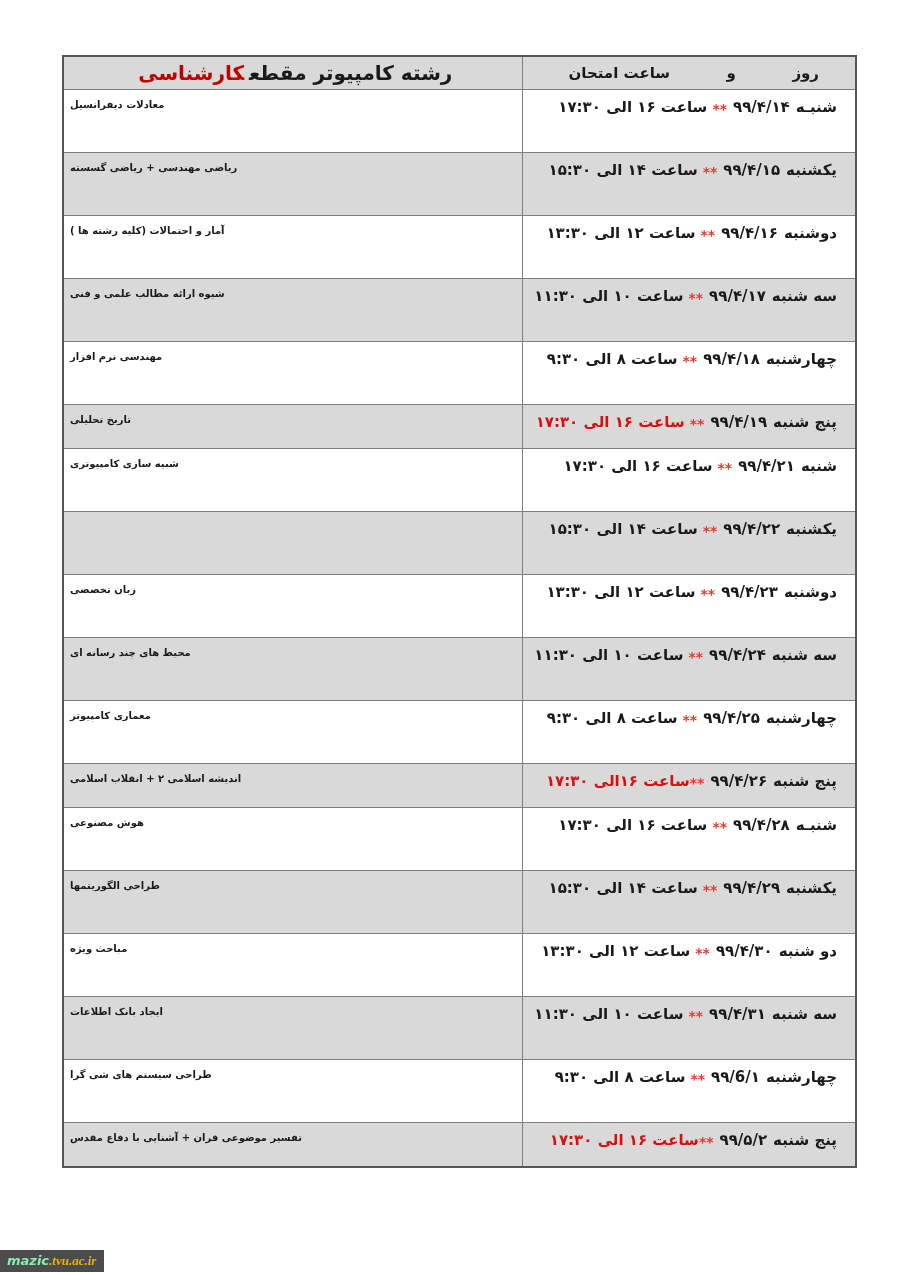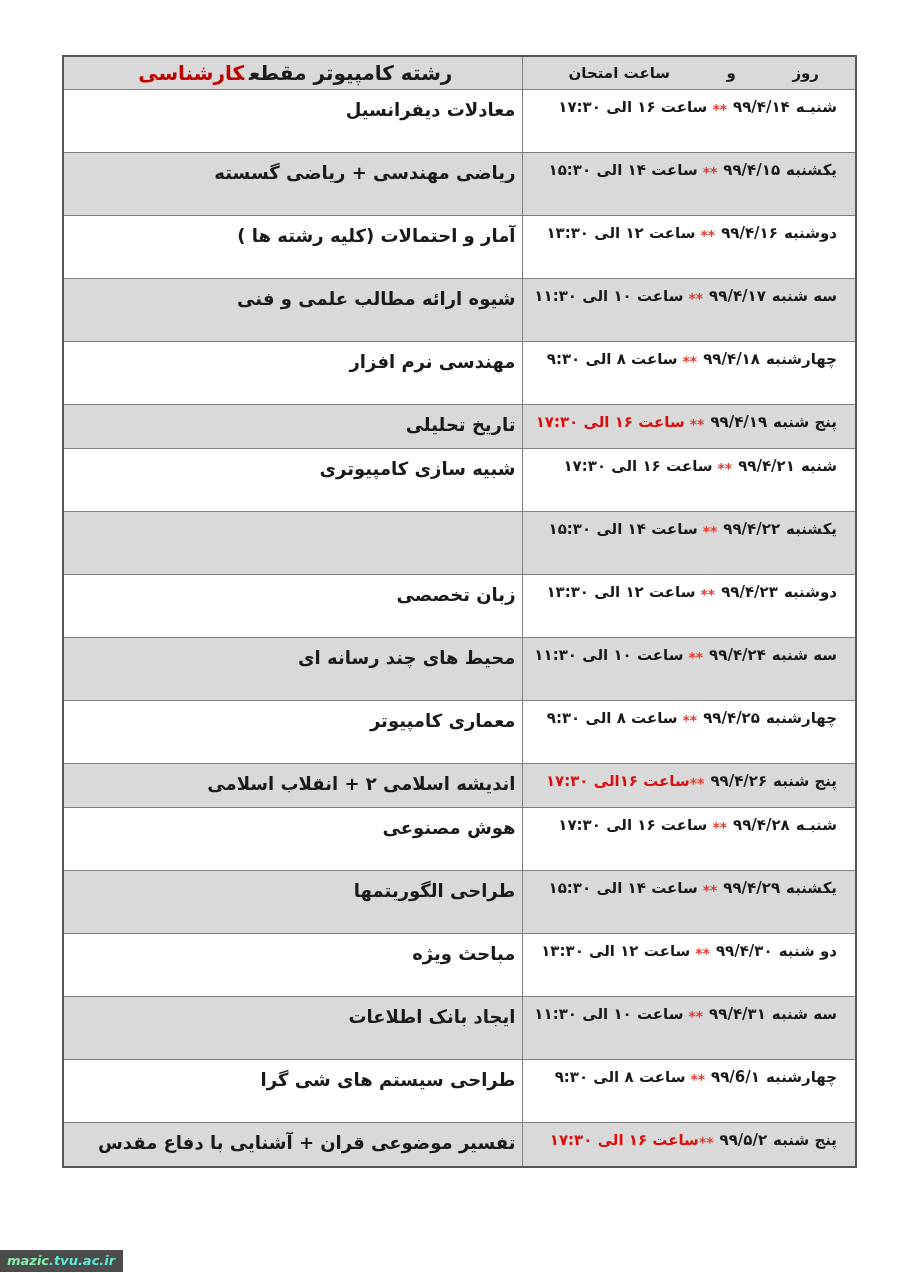--- a/index.html
+++ b/index.html
@@ -65,41 +65,41 @@
     margin-left: 5px;
     letter-spacing: 1px;
     font-size: 14px;
     position: relative;
     top: 2px;
   }
   tr.tight .d-stars { margin-left: 0; }
   tr.red-time .d-time { color: #d90f0f; }
 
   .cell-course {
-    text-align: right;
+    text-align: left;
     padding: 9px 6px 0;
-    font-size: 18px;
+    font-size: 10px;
     font-weight: bold;
     color: #1a1a1a;
   }
 
   .watermark {
     position: absolute;
     left: 0; top: 1250px;
     height: 22px;
     background: #4c4c4c;
     padding: 3px 8px 0 7px;
     font-style: italic;
     font-weight: bold;
     font-size: 13px;
     direction: ltr;
     white-space: nowrap;
   }
   .wm-prefix { color: #86efac; }
-  .wm-suffix { color: #5eead4; }
+  .wm-suffix { color: #eab308; font-family: Liberation Serif, serif; }
 </style>
 </head>
 <body>
 
 <table class="doc-table" dir="rtl">
   <colgroup>
     <col class="c-daytime">
     <col class="c-course">
   </colgroup>
   <tbody>

